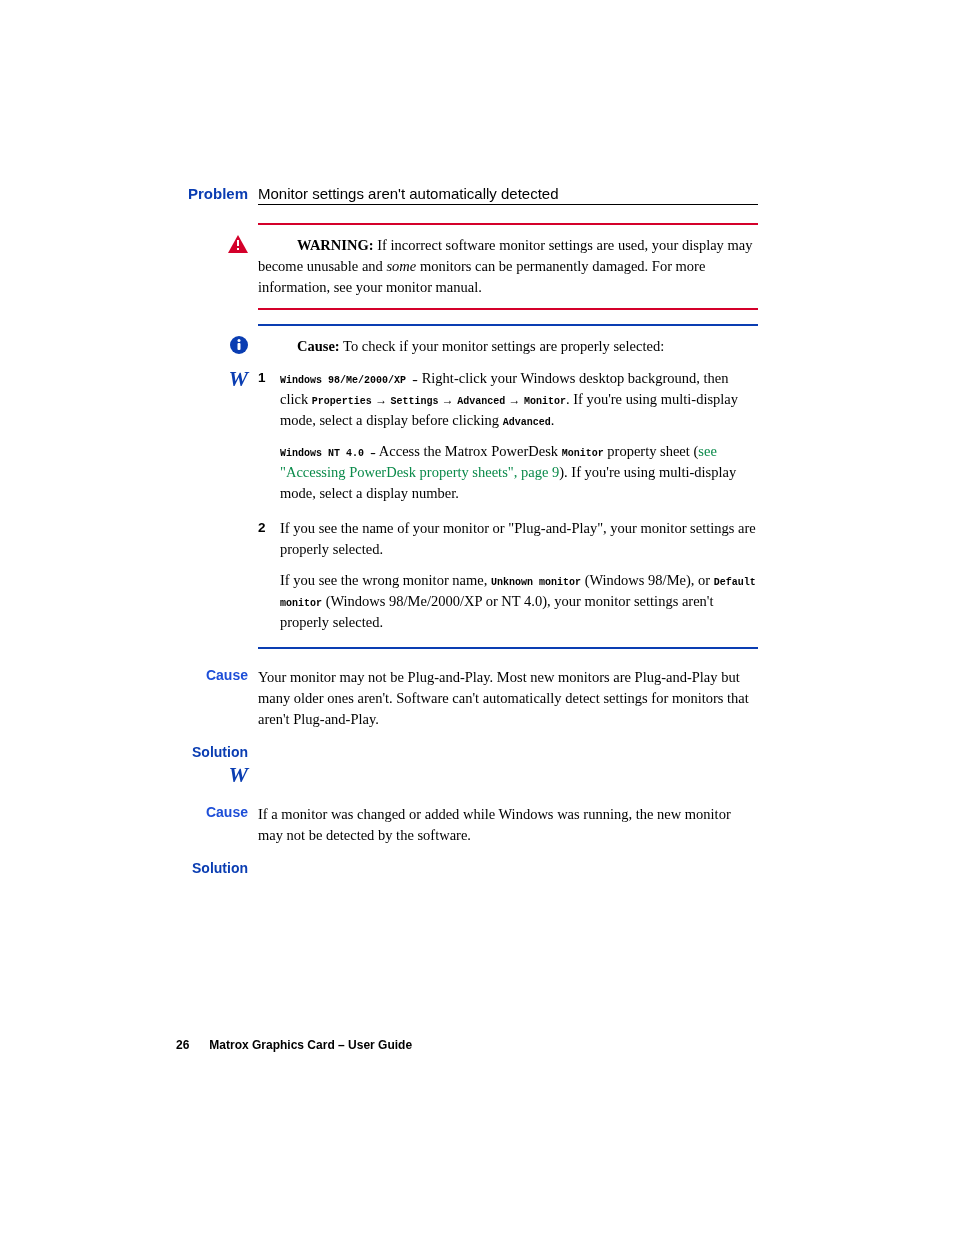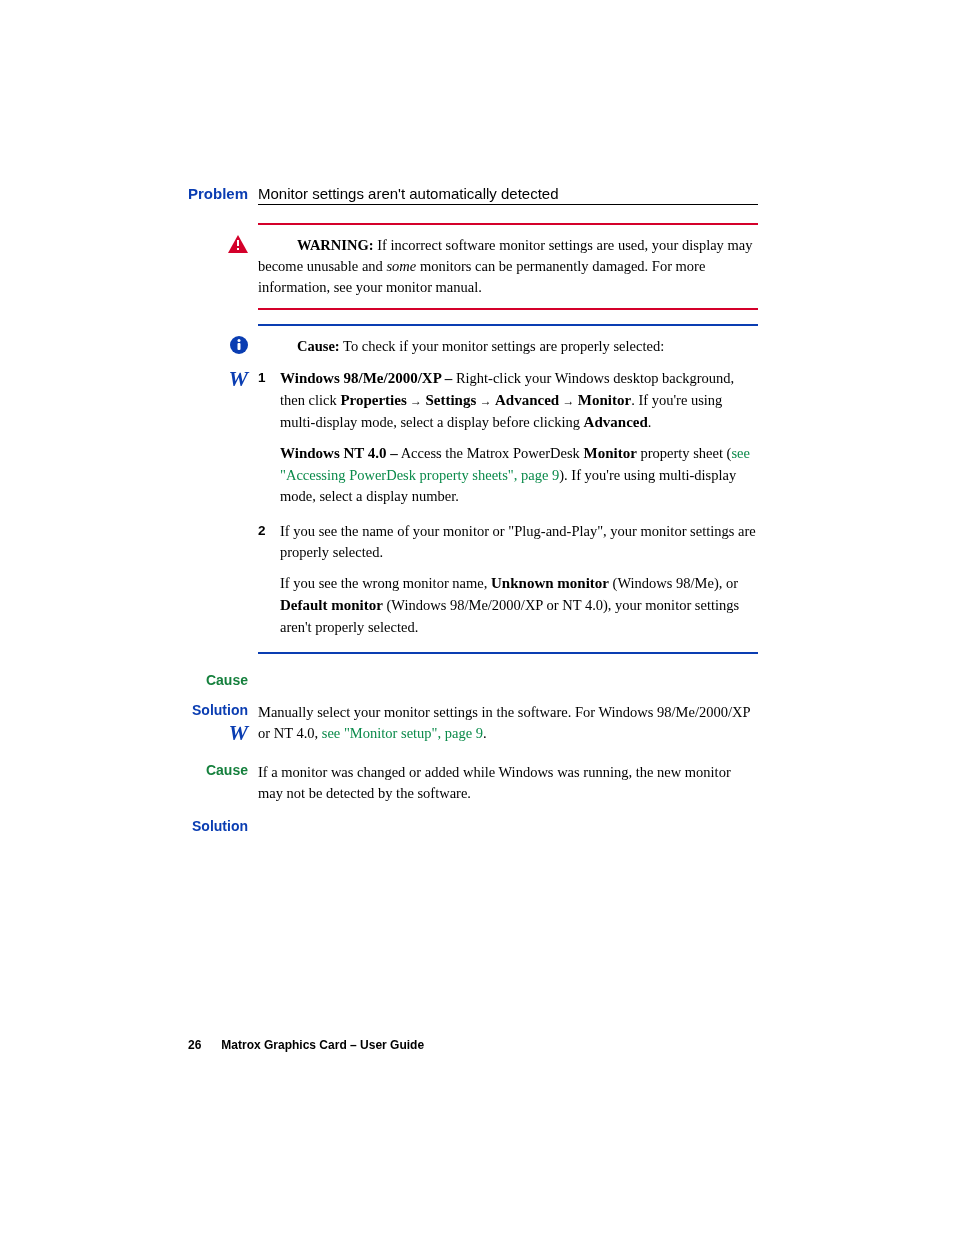--- a/index.html
+++ b/index.html
@@ -56,21 +56,21 @@
     padding-right: 10px;
     box-sizing: border-box;
   }
   .icon-cell svg { display:inline-block; }
   .body-text {
     font-size: 14.5px;
     line-height: 1.45;
     color: #000;
   }
   .strong { font-weight: 700; margin-left: 39px; }
-  .strong-sans { font-family: Liberation Serif, serif; font-weight: 700; font-size: 15px; }
+  .strong-sans { font-family: Liberation Mono, monospace; font-weight: 700; font-size: 10px; }
   .italic { font-style: italic; text-align: right; }
   .link { color: #0a8a4a; }
   .arrow { font-family: Arial, sans-serif; font-size: 12px; }
   .num-list { display:flex; }
   .num-list .num {
     font-family: "Helvetica Neue", Arial, sans-serif;
     font-weight: 700;
     font-size: 13.5px;
     width: 22px;
     flex: 0 0 22px;
@@ -78,33 +78,33 @@
   .num-list .li-body { flex:1; }
   .side-label {
     font-family: "Helvetica Neue", Arial, sans-serif;
     font-weight: 700;
     font-size: 14px;
     text-align: right;
     width:60px;
     flex:0 0 60px;
     padding-right:10px;
   }
-  .side-label.red { color: #15803d; }
+  .side-label.red { color: #1d4ed8; }
   .side-label.blue { color: #0a3db2; }
   .w-icon {
     font-family: Georgia, "Times New Roman", serif;
     font-weight: 700;
     font-style: italic;
     font-size: 22px;
     color: #0a3db2;
     line-height: 1;
   }
   .footer {
     position:absolute;
-    left:188px;
+    left:176px;
     top:1038px;
     font-family: "Helvetica Neue", Arial, sans-serif;
     font-weight:700;
     font-size:12px;
   }
   .footer .pg { display:inline-block; width:30px; } .spacer10{height:10px;} .spacer14{height:14px;} .spacer18{height:18px;}
 </style>
 </head>
 <body>
 
@@ -177,31 +177,29 @@
       </div>
     </div>
   </div>
   <div class="spacer14"></div>
   <div class="hr-blue"></div>
 
   <div class="spacer18"></div>
 
   <div class="row">
     <div class="side-label red">Cause</div>
+    <div class="content-col body-text">Your monitor may not be Plug-and-Play. Most new monitors are Plug-and-Play but many older ones aren't. Software can't automatically detect settings for monitors that aren't Plug-and-Play.</div>
   </div>
 
   <div class="spacer14"></div>
 
   <div class="row">
     <div class="side-label blue" style="position:relative;">
       <div>Solution</div>
       <div style="text-align:right;margin-top:4px;"><span class="w-icon">W</span></div>
-    </div>
-    <div class="content-col body-text">
-      <span>Manually select your monitor settings in the software. For Windows 98/Me/2000/XP or NT 4.0, </span><span class="link">see "Monitor setup", page 9</span><span>.</span>
     </div>
   </div>
 
   <div class="spacer18"></div>
 
   <div class="row">
     <div class="side-label red">Cause</div>
     <div class="content-col body-text">If a monitor was changed or added while Windows was running, the new monitor may not be detected by the software.</div>
   </div>
 

